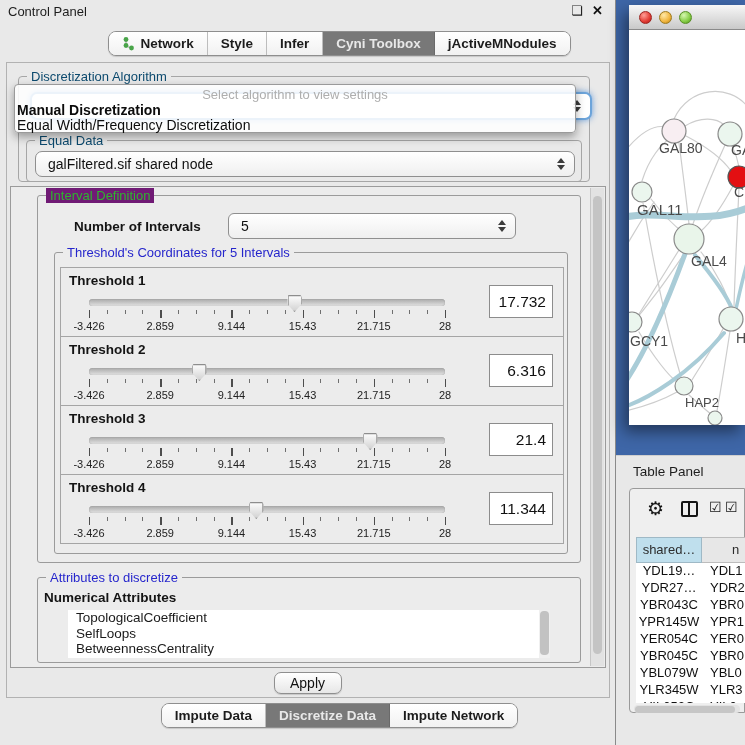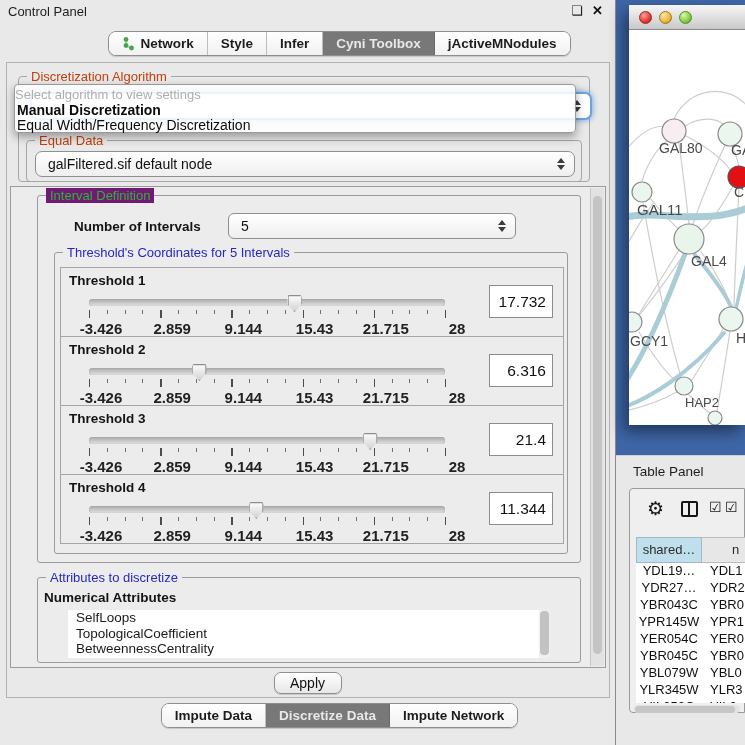--- a/index.html
+++ b/index.html
@@ -16,34 +16,34 @@
 
   .tabrow { display:flex; justify-content:center; width:679px; }
   .seg-group { display:flex; border:1px solid #8e8e8e; border-radius:8px; overflow:hidden; background:#fdfdfd; height:25px; box-shadow:0 1px 1px rgba(0,0,0,0.15); }
   .seg { display:flex; align-items:center; gap:5px; padding:0 13px; font-size:13.5px; font-weight:600; color:#1c1c1c; background:linear-gradient(#ffffff,#f1f1f1); border-right:1px solid #bdbdbd; cursor:default; }
   .seg:last-child { border-right:none; }
   .seg.selected { background:#787878; color:#e8e8e8; border-right:1px solid #6a6a6a; }
 
   #outer-panel { left:6px; top:62px; width:604px; height:636px; border:1px solid #b2b2b2; background:#e9e9e9; }
 
   .groupbox { position:absolute; border:1px solid #a6a6a6; border-radius:4px; }
-  .gb-title { position:absolute; top:-8px; left:8px; padding:0 4px; font-size:13px; background:#e9e9e9; color:#c2410c; white-space:nowrap; }
+  .gb-title { position:absolute; top:-8px; left:8px; padding:0 4px; font-size:13px; background:#e9e9e9; color:#0c4a6e; white-space:nowrap; }
   .gb-title.green { color:#2eb52e; background:#701a75; }
   .gb-title.blue  { color:#2626cc; background:#ececec; }
 
   .combo { position:absolute; border:1px solid #8f8f8f; border-radius:7px; background:linear-gradient(#ffffff,#efefef); font-size:14px; color:#111; }
   .combo .val { position:absolute; left:12px; top:4px; }
   .spin-arrows { position:absolute; right:9px; top:50%; transform:translateY(-50%); display:flex; flex-direction:column; gap:2px; }
   .spin-arrows .up   { width:0;height:0;border-left:4px solid transparent;border-right:4px solid transparent;border-bottom:5px solid #3c3c3c; }
   .spin-arrows .down { width:0;height:0;border-left:4px solid transparent;border-right:4px solid transparent;border-top:5px solid #3c3c3c; }
 
   #algo-combo-focus { left:30px; top:92px; width:562px; height:28px; border:2px solid #6ca4da; border-radius:7px; background:#fff; box-shadow:0 0 6px rgba(88,148,216,0.9); }
 
   #algo-popup { left:14px; top:84px; width:562px; height:49px; background:rgba(255,255,255,0.87); border:1px solid #9a9a9a; border-radius:4px; box-shadow:0 4px 10px rgba(0,0,0,0.35); z-index:40; }
-  #popup-hint { width:100%; text-align:left; top:2px; font-size:13px; color:#aeaeae; }
+  #popup-hint { width:100%; text-align:center; top:2px; font-size:13px; color:#aeaeae; }
   .popup-item { left:2px; font-size:14px; color:#0c0c0c; white-space:nowrap; }
 
   #scroll-panel { left:10px; top:186px; width:596px; height:482px; border:1px solid #9b9b9b; background:#ececec; }
   #vscroll { right:1px; top:1px; width:14px; height:478px; background:#e2e2e2; border-left:1px solid #c6c6c6; }
   #vscroll-thumb { left:2px; top:8px; width:9px; height:458px; background:#c4c4c4; border-radius:5px; }
 
   #interval-group { left:26px; top:8px; width:544px; height:368px; border:1px solid #9b9b9b; border-radius:3px; }
   #noi-label { left:36px; top:23px; font-size:13.5px; font-weight:bold; color:#141414; }
   #noi-spinner { left:190px; top:17px; width:288px; height:26px; border-radius:6px; }
 
@@ -51,21 +51,21 @@
   #thr-rows { left:5px; top:14px; width:504px; }
   .thr-row { position:relative; width:504px; height:70px; border:1px solid #a5a5a5; margin-top:-1px; background:#ececec; }
   .thr-row:first-child { margin-top:0; }
   .thr-label { position:absolute; left:8px; top:5px; font-size:13.5px; font-weight:bold; color:#141414; }
   .slider-zone { position:absolute; left:28px; top:25px; width:356px; height:42px; }
   .track { position:absolute; left:0; top:6px; width:356px; height:7px; border-radius:4px; background:linear-gradient(#a9a9a9,#e2e2e2); box-shadow:inset 0 0 1px #808080; }
   .thumb { position:absolute; top:2px; width:15px; height:17px; transform:translateX(-50%); background:linear-gradient(#ffffff,#cfcfcf); clip-path:polygon(10% 0,90% 0,100% 15%,100% 52%,50% 100%,0 52%,0 15%); box-shadow:inset 0 0 0 1.2px #8d8d8d; }
   .tick { position:absolute; top:17px; width:1px; background:#6f6f6f; }
   .tick.major { height:8px; width:1.4px; background:#4d4d4d; }
   .tick.minor { height:4px; }
-  .tick-label { position:absolute; top:27px; transform:translateX(-50%); font-size:15px; font-weight:bold; color:#222; white-space:nowrap;margin-left:12px; }
+  .tick-label { position:absolute; top:27px; transform:translateX(-50%); font-size:11px; font-weight:normal; color:#222; white-space:nowrap; }
   .value-box { position:absolute; right:10px; top:17px; width:64px; height:33px; border:1px solid #8c8c8c; background:#fff; font-size:15.5px; color:#111; text-align:right; line-height:31px; padding-right:6px; }
 
   #attr-group { left:26px; top:390px; width:544px; height:86px; border:1px solid #9b9b9b; border-radius:3px;text-decoration:underline; }
   #attr-subtitle { left:6px; top:12px; font-size:13.5px; font-weight:bold; color:#141414; }
   #attr-list { left:30px; top:32px; width:482px; height:48px; background:#ffffff; overflow:hidden; }
   .attr-item { font-size:13.5px; color:#1a1a1a; padding-left:8px; line-height:15.5px; white-space:nowrap; }
   #attr-scroll { position:absolute; right:0; top:0; width:11px; height:48px; background:#f0f0f0; }
   #attr-scroll-thumb { position:absolute; left:1px; top:1px; width:9px; height:44px; background:#c2c2c2; border-radius:4px; }
 
   #apply-btn { left:50%; transform:translateX(-50%); top:672px; width:68px; height:22px; border:1px solid #8f8f8f; border-radius:7px; background:linear-gradient(#ffffff,#e7e7e7); font-size:14px; color:#111; text-align:center; line-height:20px; box-shadow:0 1px 1px rgba(0,0,0,0.15); }
@@ -148,21 +148,21 @@
   <div class="abs" id="algo-combo-focus">
     <div class="spin-arrows">
         <div class="up"></div>
         <div class="down"></div>
       </div>
   </div>
 
   <div class="groupbox" style="left:26px; top:140px; width:556px; height:42px;">
     <div class="gb-title">Equal Data</div>
     <div class="combo" style="left:8px; top:10px; width:540px; height:26px;">
-      <div class="val">galFiltered.sif default node</div>
+      <div class="val">galFiltered.sif shared node</div>
       <div class="spin-arrows">
           <div class="up"></div>
           <div class="down"></div>
         </div>
     </div>
   </div>
 
   <div class="abs" id="algo-popup">
     <div class="abs" id="popup-hint">Select algorithm to view settings</div>
     <div class="abs popup-item" style="top:32px;">Equal Width/Frequency Discretization</div>
@@ -330,22 +330,22 @@
             </div>
           </div>
       </div>
     </div>
 
     <div class="groupbox" id="attr-group">
       <div class="gb-title blue">Attributes to discretize</div>
       <div class="abs" id="attr-subtitle">Numerical Attributes</div>
       <div class="abs" id="attr-list">
 
-      <div class="attr-item">SelfLoops</div>
-          <div class="attr-item">TopologicalCoefficient</div>
+      <div class="attr-item">TopologicalCoefficient</div>
+          <div class="attr-item">SelfLoops</div>
           <div class="attr-item">BetweennessCentrality</div>
           <div id="attr-scroll">
           <div id="attr-scroll-thumb"></div>
         </div>
         </div>
     </div>
   </div>
 
   <div class="abs" id="apply-btn">Apply</div>
 

